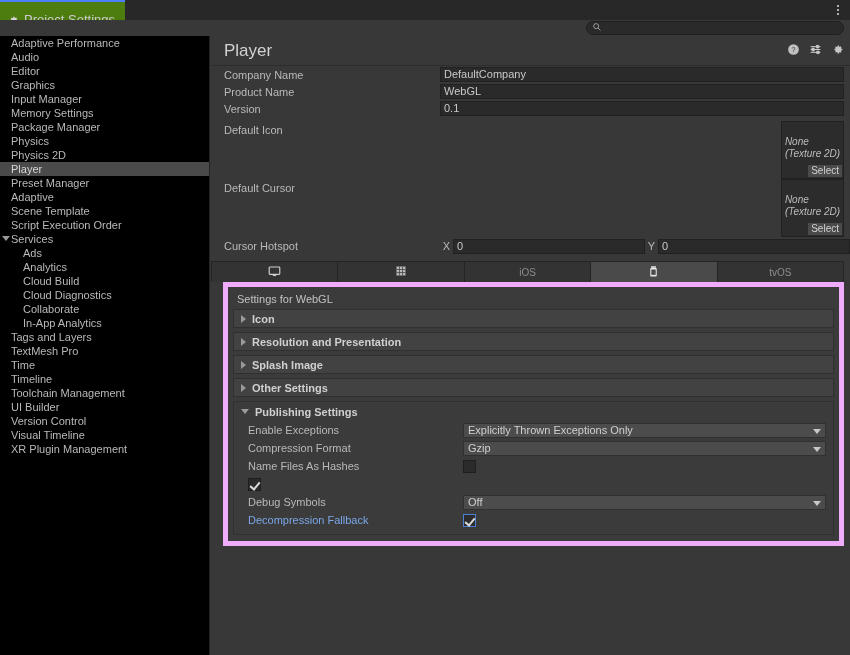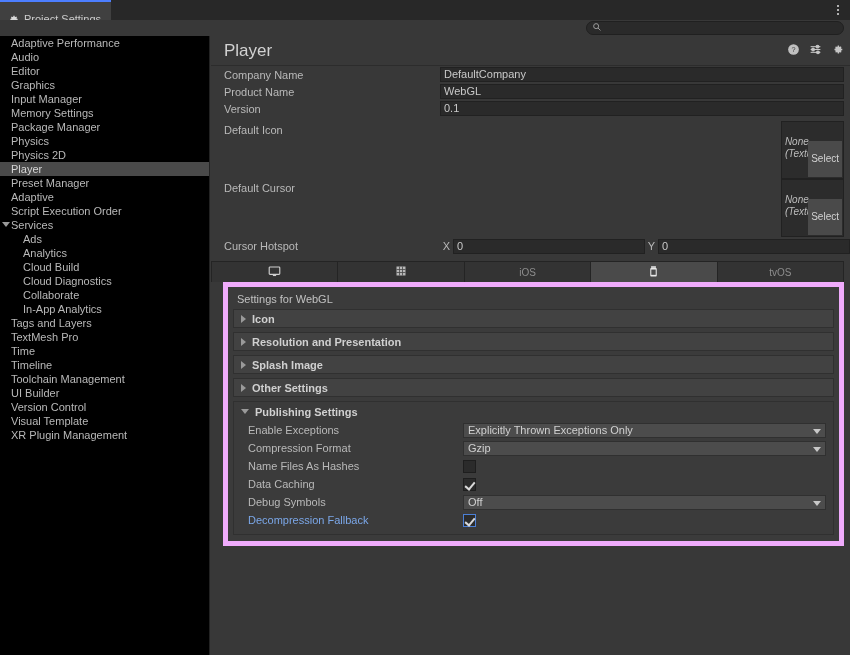--- a/index.html
+++ b/index.html
@@ -14,24 +14,24 @@
   .window { position: relative; width: 850px; height: 655px; background: #383838; }
 
   
   .titlebar {
     position: absolute; left: 0; top: 0; width: 850px; height: 20px;
     background: #282828;
     display: flex; align-items: stretch;
   }
   .tab {
     height: 20px; padding: 16px 10px 0 8px;
-    background: #404040;
+    background: #4d7c0f;
     border-top: 2px solid #4c7eff;
     display: flex; align-items: center; gap: 5px;
-    color: #cccccc; font-size: 11px;
+    color: #cccccc; font-size: 13px;
     max-width: 200px;
   }
   .tab-gear { width: 11px; height: 11px; flex: none; }
   .titlebar-spacer { flex: 1; }
   .kebab {
     width: 24px; display: flex; flex-direction: column; align-items: center;
     justify-content: center; gap: 2px; cursor: pointer;
   }
   .kebab i { display: block; width: 2px; height: 2px; background: #b0b0b0; }
 
@@ -106,21 +106,21 @@
     background: #2c2c2c; border: 1px solid #212121;
     display: flex; flex-direction: column; align-items: center;
   }
   .objpicker .none {
     margin-top: 14px; text-align: left; line-height: 12px;
     font-size: 10px; color: #bdbdbd; font-style: italic;
   }
   .objpicker .select-btn {
     position: absolute; right: 1px; bottom: 1px;
     background: #4a4a4a; color: #d2d2d2; font-size: 10px;
-    padding: 12px 3px; line-height: 12px; cursor: pointer;
+    padding: 0 3px; line-height: 12px; cursor: pointer;
   }
 
   
   .hotspot { display: flex; align-items: center; height: 18px; padding-left: 13px; }
   .hotspot .row-label { width: 216px; flex: none; }
   .axis-lbl { width: 13px; text-align: center; color: #b9b9b9; font-size: 11px; flex: none; }
   .hotspot .textfield { margin-right: 0; }
 
   
   .plat-tabs {
@@ -228,36 +228,37 @@
       <div class="side-item"><span>Editor</span></div>
       <div class="side-item"><span>Graphics</span></div>
       <div class="side-item"><span>Input Manager</span></div>
       <div class="side-item"><span>Memory Settings</span></div>
       <div class="side-item"><span>Package Manager</span></div>
       <div class="side-item"><span>Physics</span></div>
       <div class="side-item"><span>Physics 2D</span></div>
       <div class="side-item selected"><span>Player</span></div>
       <div class="side-item"><span>Preset Manager</span></div>
       <div class="side-item"><span>Adaptive</span></div>
+      <div class="side-item"><span>Scene Template</span></div>
       <div class="side-item"><span>Script Execution Order</span></div>
       <div class="side-item"><span class="tri"></span><span>Services</span></div>
       <div class="side-item child"><span>Ads</span></div>
       <div class="side-item child"><span>Analytics</span></div>
       <div class="side-item child"><span>Cloud Build</span></div>
       <div class="side-item child"><span>Cloud Diagnostics</span></div>
       <div class="side-item child"><span>Collaborate</span></div>
       <div class="side-item child"><span>In-App Analytics</span></div>
       <div class="side-item"><span>Tags and Layers</span></div>
       <div class="side-item"><span>TextMesh Pro</span></div>
       <div class="side-item"><span>Time</span></div>
       <div class="side-item"><span>Timeline</span></div>
       <div class="side-item"><span>Toolchain Management</span></div>
       <div class="side-item"><span>UI Builder</span></div>
       <div class="side-item"><span>Version Control</span></div>
-      <div class="side-item"><span>Visual Template</span></div>
+      <div class="side-item"><span>Visual Timeline</span></div>
       <div class="side-item"><span>XR Plugin Management</span></div>
     </div>
 
   <div class="main">
 
     <div class="page-header">
       <span class="page-title">Player</span>
       <div class="header-icons">
         <span class="hicon">
           <svg viewBox="0 0 16 16" width="13" height="13">
@@ -399,21 +400,20 @@
               <div class="dropdown">
                 <span>Gzip</span>
                 <span class="dd-arrow"></span>
               </div>
             </div>
             <div class="pub-row">
               <span class="pub-label">Name Files As Hashes</span>
               <div class="checkbox"></div>
             </div>
             <div class="pub-row">
-              <span class="pub-label">Data Caching</span>
               <div class="checkbox checked"></div>
             </div>
             <div class="pub-row">
               <span class="pub-label">Debug Symbols</span>
               <div class="dropdown">
                 <span>Off</span>
                 <span class="dd-arrow"></span>
               </div>
             </div>
             <div class="pub-row">

